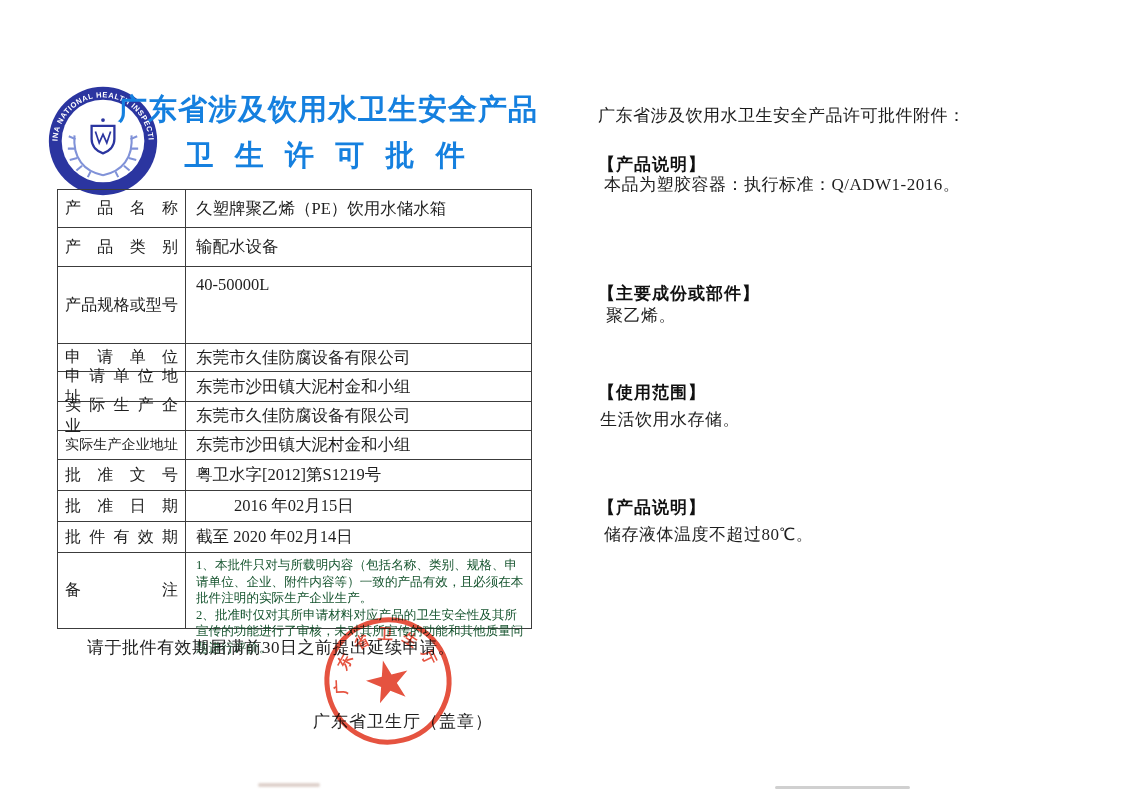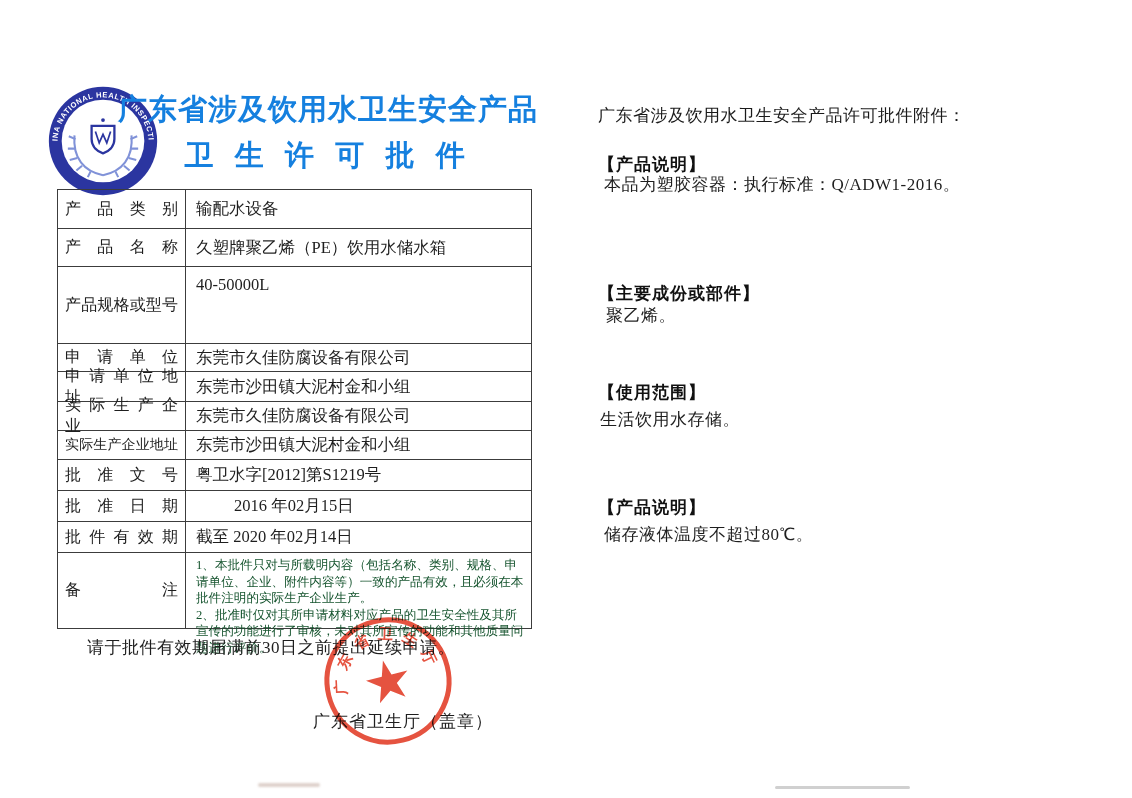--- a/index.html
+++ b/index.html
@@ -123,31 +123,31 @@
       <path d="M48,44 h24 v14 c0,8 -6,13 -12,15 c-6,-2 -12,-7 -12,-15 z" fill="none" stroke="#2b35a0" stroke-width="2.4"></path>
       <path d="M52,50 l4,12 l4,-9 l4,9 l4,-12" fill="none" stroke="#2b35a0" stroke-width="1.8"></path>
     </g>
   </svg>
 </div>
 
 <div class="abs title1">广东省涉及饮用水卫生安全产品</div>
 <div class="abs title2">卫 生 许 可 批 件</div>
 
 <div class="abs cert-table">
+  <div class="trow h37">
+    <div class="lbl">
+        <span>产 品 名 称</span>
+      </div>
+    <div class="val">久塑牌聚乙烯（PE）饮用水储水箱</div>
+  </div>
   <div class="trow h38">
     <div class="lbl">
         <span>产 品 类 别</span>
       </div>
     <div class="val">输配水设备</div>
-  </div>
-  <div class="trow h37">
-    <div class="lbl">
-        <span>产 品 名 称</span>
-      </div>
-    <div class="val">久塑牌聚乙烯（PE）饮用水储水箱</div>
   </div>
   <div class="trow h76">
     <div class="lbl">
         <span>产品规格或型号</span>
       </div>
     <div class="val top">40-50000L</div>
   </div>
   <div class="trow h27">
     <div class="lbl">
         <span>申 请 单 位</span>

